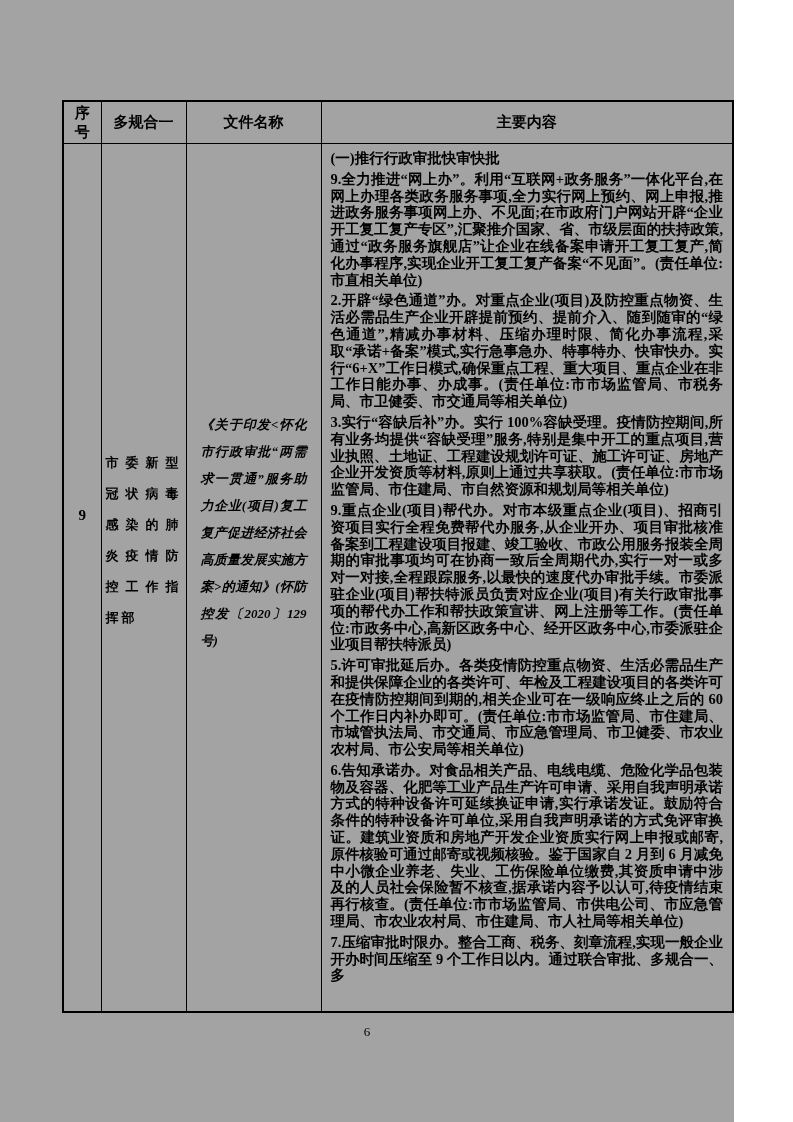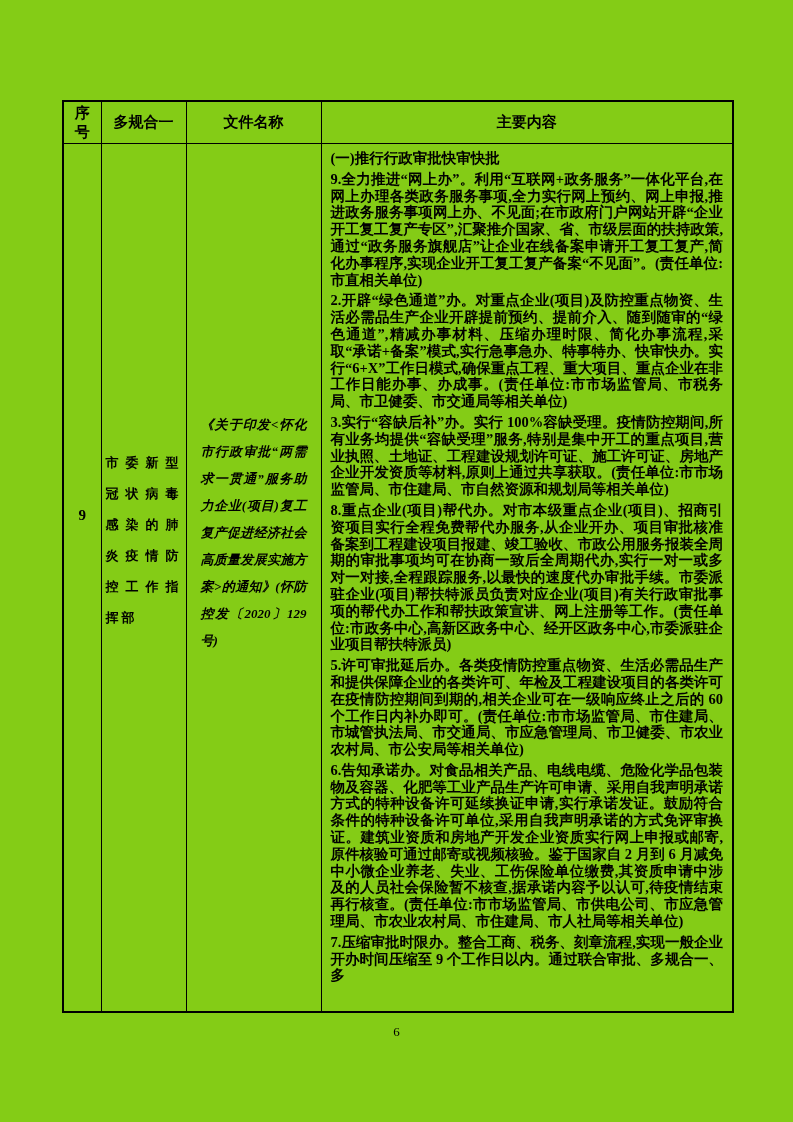--- a/index.html
+++ b/index.html
@@ -4,23 +4,23 @@
 <style>
   html, body {
     margin: 0;
     padding: 0;
     background: #ffffff;
     font-family: "Liberation Serif", serif;
     color: #000000;
   }
   .page {
     position: relative;
-    width: 793px;
+    width: 734px;
     height: 1122px;
-    background: #84cc16;
+    background: #a3a3a3;
     overflow: hidden;
   }
   table.doc-table {
     position: absolute;
     left: 62px;
     top: 100px;
     width: 670px;
     height: 913px;
     border-collapse: collapse;
     table-layout: fixed;
@@ -143,21 +143,21 @@
       </td>
       <td class="cell-title">
         <div class="title-text">《关于印发&lt;怀化市行政审批“两需求一贯通”服务助力企业(项目)复工复产促进经济社会高质量发展实施方案&gt;的通知》(怀防控发〔2020〕129 号)</div>
       </td>
       <td class="cell-content">
         <div class="content-text">
           <p>(一)推行行政审批快审快批</p>
           <p>9.全力推进“网上办”。利用“互联网+政务服务”一体化平台,在网上办理各类政务服务事项,全力实行网上预约、网上申报,推进政务服务事项网上办、不见面;在市政府门户网站开辟“企业开工复工复产专区”,汇聚推介国家、省、市级层面的扶持政策,通过“政务服务旗舰店”让企业在线备案申请开工复工复产,简化办事程序,实现企业开工复工复产备案“不见面”。(责任单位:市直相关单位)</p>
           <p>2.开辟“绿色通道”办。对重点企业(项目)及防控重点物资、生活必需品生产企业开辟提前预约、提前介入、随到随审的“绿色通道”,精减办事材料、压缩办理时限、简化办事流程,采取“承诺+备案”模式,实行急事急办、特事特办、快审快办。实行“6+X”工作日模式,确保重点工程、重大项目、重点企业在非工作日能办事、办成事。(责任单位:市市场监管局、市税务局、市卫健委、市交通局等相关单位)</p>
           <p>3.实行“容缺后补”办。实行 100%容缺受理。疫情防控期间,所有业务均提供“容缺受理”服务,特别是集中开工的重点项目,营业执照、土地证、工程建设规划许可证、施工许可证、房地产企业开发资质等材料,原则上通过共享获取。(责任单位:市市场监管局、市住建局、市自然资源和规划局等相关单位)</p>
-          <p>8.重点企业(项目)帮代办。对市本级重点企业(项目)、招商引资项目实行全程免费帮代办服务,从企业开办、项目审批核准备案到工程建设项目报建、竣工验收、市政公用服务报装全周期的审批事项均可在协商一致后全周期代办,实行一对一或多对一对接,全程跟踪服务,以最快的速度代办审批手续。市委派驻企业(项目)帮扶特派员负责对应企业(项目)有关行政审批事项的帮代办工作和帮扶政策宣讲、网上注册等工作。(责任单位:市政务中心,高新区政务中心、经开区政务中心,市委派驻企业项目帮扶特派员)</p>
+          <p>9.重点企业(项目)帮代办。对市本级重点企业(项目)、招商引资项目实行全程免费帮代办服务,从企业开办、项目审批核准备案到工程建设项目报建、竣工验收、市政公用服务报装全周期的审批事项均可在协商一致后全周期代办,实行一对一或多对一对接,全程跟踪服务,以最快的速度代办审批手续。市委派驻企业(项目)帮扶特派员负责对应企业(项目)有关行政审批事项的帮代办工作和帮扶政策宣讲、网上注册等工作。(责任单位:市政务中心,高新区政务中心、经开区政务中心,市委派驻企业项目帮扶特派员)</p>
           <p>5.许可审批延后办。各类疫情防控重点物资、生活必需品生产和提供保障企业的各类许可、年检及工程建设项目的各类许可在疫情防控期间到期的,相关企业可在一级响应终止之后的 60 个工作日内补办即可。(责任单位:市市场监管局、市住建局、市城管执法局、市交通局、市应急管理局、市卫健委、市农业农村局、市公安局等相关单位)</p>
           <p>6.告知承诺办。对食品相关产品、电线电缆、危险化学品包装物及容器、化肥等工业产品生产许可申请、采用自我声明承诺方式的特种设备许可延续换证申请,实行承诺发证。鼓励符合条件的特种设备许可单位,采用自我声明承诺的方式免评审换证。建筑业资质和房地产开发企业资质实行网上申报或邮寄,原件核验可通过邮寄或视频核验。鉴于国家自 2 月到 6 月减免中小微企业养老、失业、工伤保险单位缴费,其资质申请中涉及的人员社会保险暂不核查,据承诺内容予以认可,待疫情结束再行核查。(责任单位:市市场监管局、市供电公司、市应急管理局、市农业农村局、市住建局、市人社局等相关单位)</p>
           <p>7.压缩审批时限办。整合工商、税务、刻章流程,实现一般企业开办时间压缩至 9 个工作日以内。通过联合审批、多规合一、多</p>
         </div>
       </td>
     </tr>
   </tbody>
     </table>
 
   <div class="page-number">6</div>

